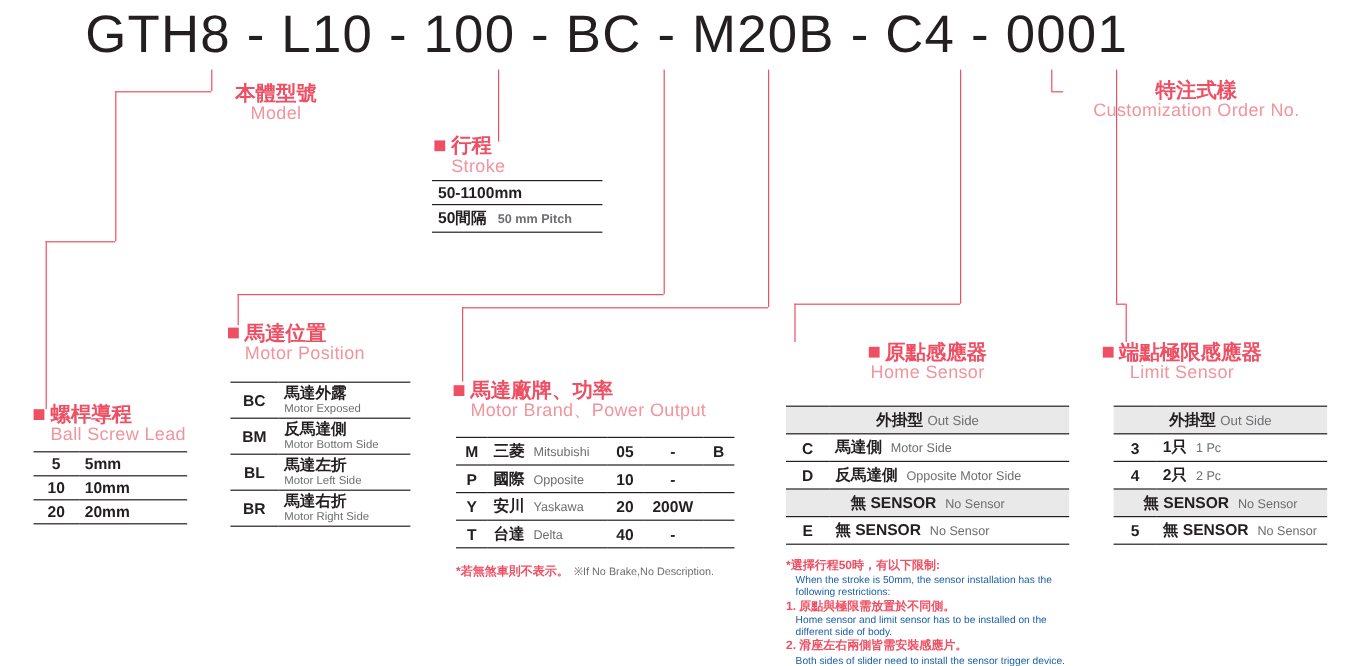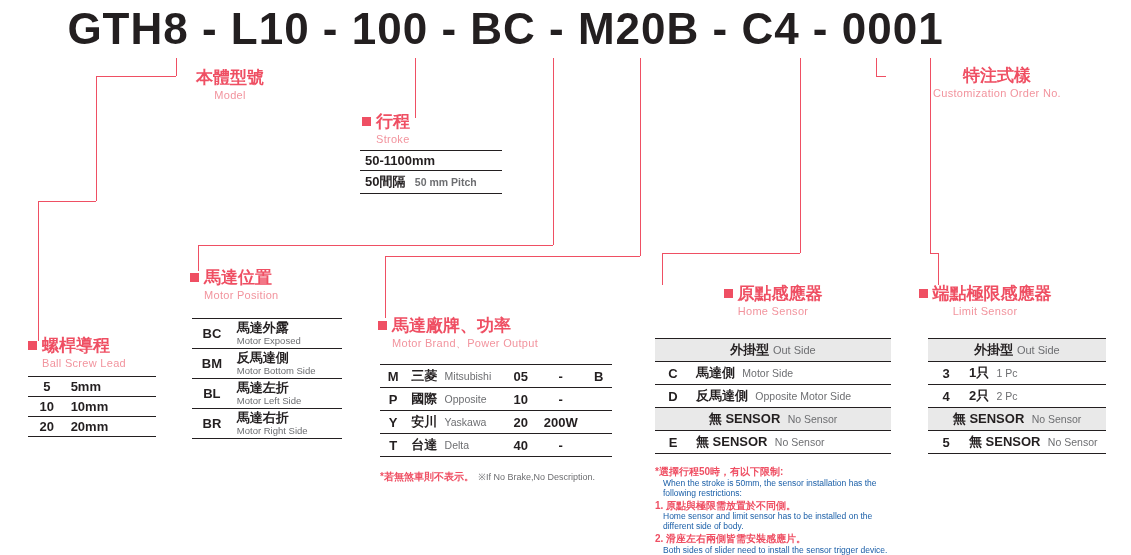--- a/index.html
+++ b/index.html
@@ -11,39 +11,39 @@
     overflow:hidden;
     color:#231f20;
   }
   .abs{position:absolute;}
 
   
   #partnumber{
     top:4px;left:0;width:1011px;
     text-align:center;
     font-size:44px;
-    font-weight:bold;
+    font-weight:normal;
     letter-spacing:1px;
     color:#231f20;
     white-space:nowrap;
   }
 
   
   .ln{position:absolute;background:#ef4f63;}
   .lnv{width:1px;}
   .lnh{height:1px;}
 
   
   .sect-title{white-space:nowrap;}
   .sect-title .zh{
     font-size:17px;font-weight:bold;color:#ef4f63;line-height:20px;
     display:block;
   }
   .sect-title .en{
-    font-size:11px;color:#f2949e;line-height:14px;display:block;
+    font-size:15px;color:#f2949e;line-height:14px;display:block;
     letter-spacing:.3px;
   }
   .sq{
     display:inline-block;width:9px;height:9px;background:#ef4f63;
     margin-right:5px;vertical-align:1px;
   }
   .center{text-align:center;}
 
   
   table.tbl{

